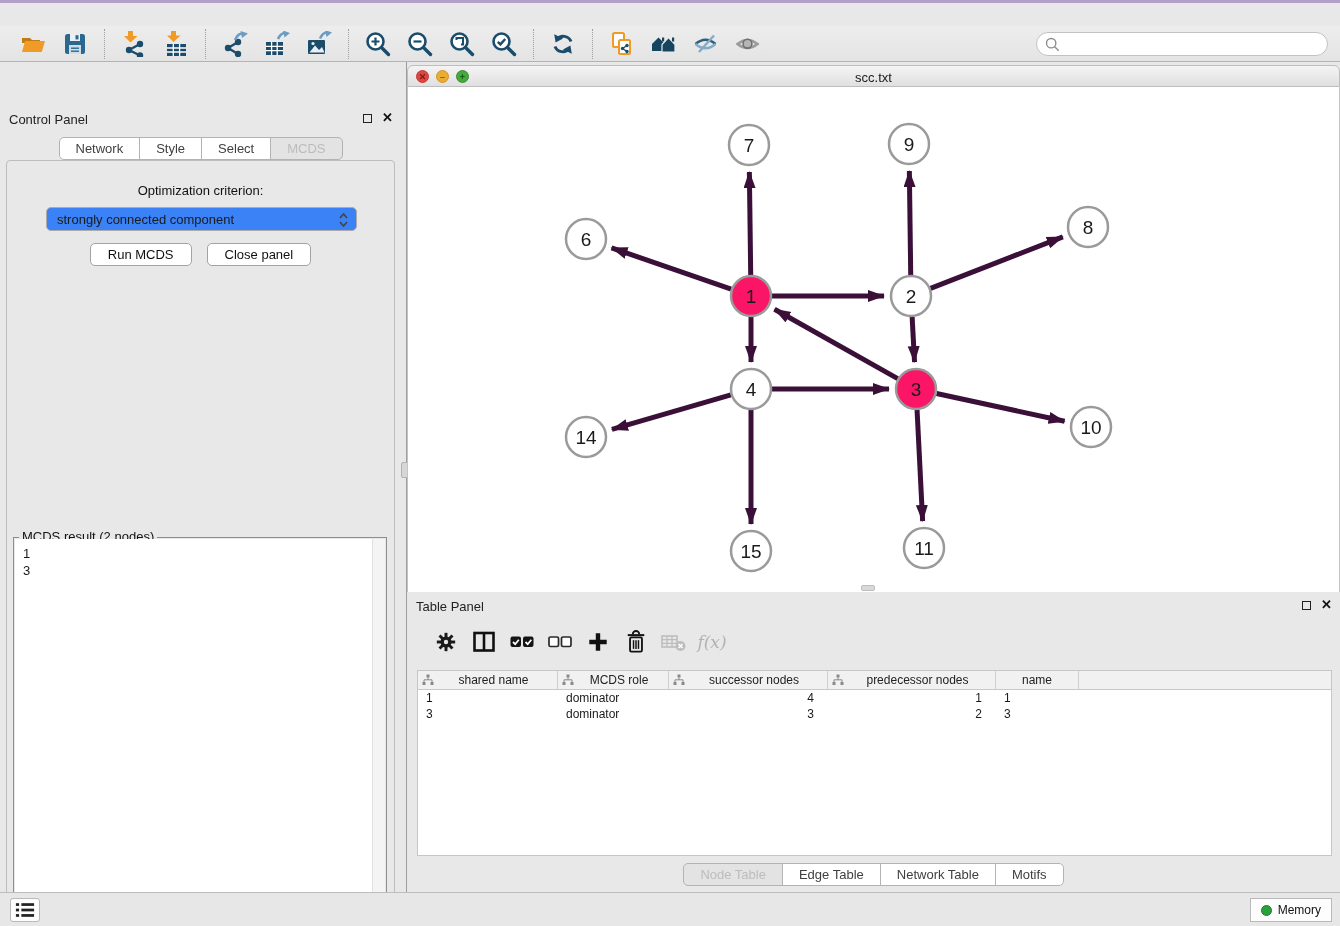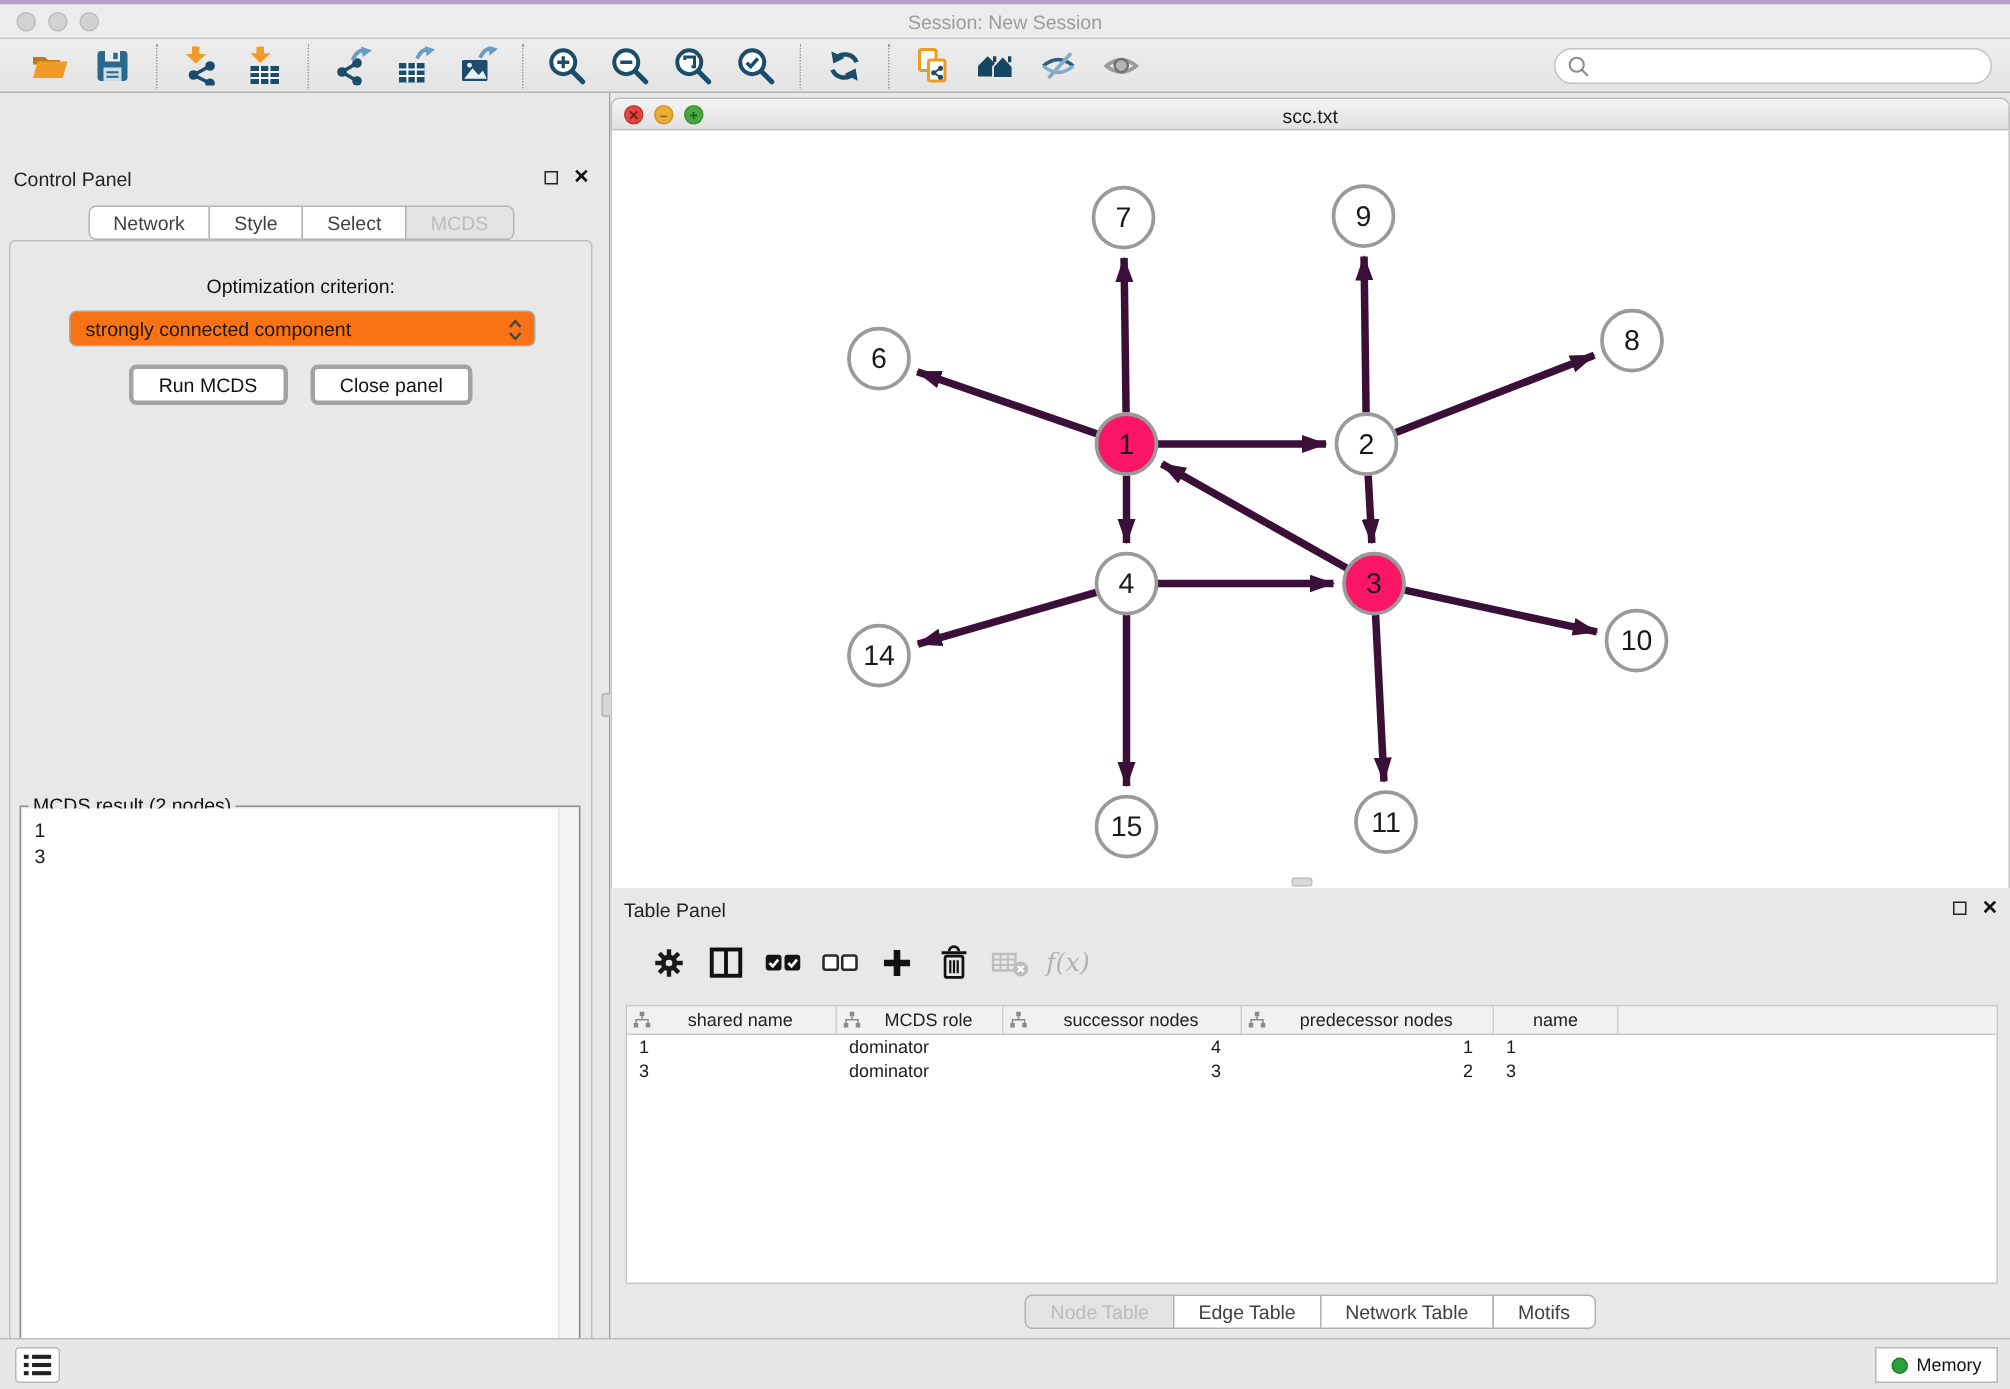--- a/index.html
+++ b/index.html
@@ -41,25 +41,25 @@
   .tab { background:#fff; border:1px solid #b3b3b3; padding:3px 16px; font-size:13px;
     margin-left:-1px; color:#404040; white-space:nowrap; }
   .tab:first-child { border-radius:5px 0 0 5px; margin-left:0; }
   .tab:last-child { border-radius:0 5px 5px 0; }
   .tab.active { background:#e3e3e3; color:#bcbcbc; }
 
   #cp-box { position:absolute; left:6px; top:55px; width:389px; height:768px;
     border:1px solid #bdbdbd; border-radius:4px; background:#e8e8e8; }
   #opt-label { position:absolute; left:0; right:0; top:22px; text-align:center; font-size:13px; color:#111; }
   #criterion-select { position:absolute; left:39px; top:46px; width:311px; height:24px;
-    background:#f97316; border:1px solid #ababab; border-radius:5px; font-size:13px;
+    background:#3b82f6; border:1px solid #ababab; border-radius:5px; font-size:13px;
     display:flex; align-items:center; padding:0 24px 0 10px; }
   #criterion-chevrons { position:absolute; right:7px; top:4px; }
   #cp-buttons { position:absolute; left:0; right:0; top:82px; display:flex; justify-content:center; gap:15px; }
-  .cp-btn { background:#fff; border:3px solid #a3a3a3; border-radius:5px; padding:3px 17px;
+  .cp-btn { background:#fff; border:1px solid #a3a3a3; border-radius:5px; padding:3px 17px;
     font-size:13px; color:#111; }
 
   #mcds-fieldset { position:absolute; left:6px; top:376px; width:374px; height:387px;
     border:1px solid #8e8e8e; }
   #mcds-legend { position:absolute; left:5px; top:-9px; background:#e8e8e8; padding:0 3px;
     font-size:13px; color:#111; }
   #mcds-result-area { position:absolute; left:1px; right:1px; top:1px; bottom:1px; background:#fff; }
   #mcds-result-lines { padding:6px 0 0 8px; font-size:13px; line-height:17px; }
   #mcds-scrollbar { position:absolute; right:0; top:0; bottom:0; width:13px; background:#f4f4f4;
     border-left:1px solid #e2e2e2; }
@@ -119,28 +119,20 @@
 
   svg { display:block; }
 </style>
 </head>
 <body>
 
 <div id="app">
 
   <div id="top-strip"></div>
 
-  <div id="titlebar">
-    <div class="tl-group">
-      <div class="tl"></div>
-      <div class="tl"></div>
-      <div class="tl"></div>
-    </div>
-    <div id="window-title">Session: New Session</div>
-  </div>
 
   <div id="main-toolbar">
     <div class="tb-btn">
       <svg width="26" height="24" viewBox="0 0 26 24">
         <path d="M2 6 h8 l2 2 h8 v3 H2 z" fill="#c07c14"></path>
         <path d="M2 20 L5 9 h20 l-3.2 11 z" fill="#f09b28"></path>
       </svg>
     </div>
     <div class="tb-btn">
       <svg width="22" height="22" viewBox="0 0 22 22">

